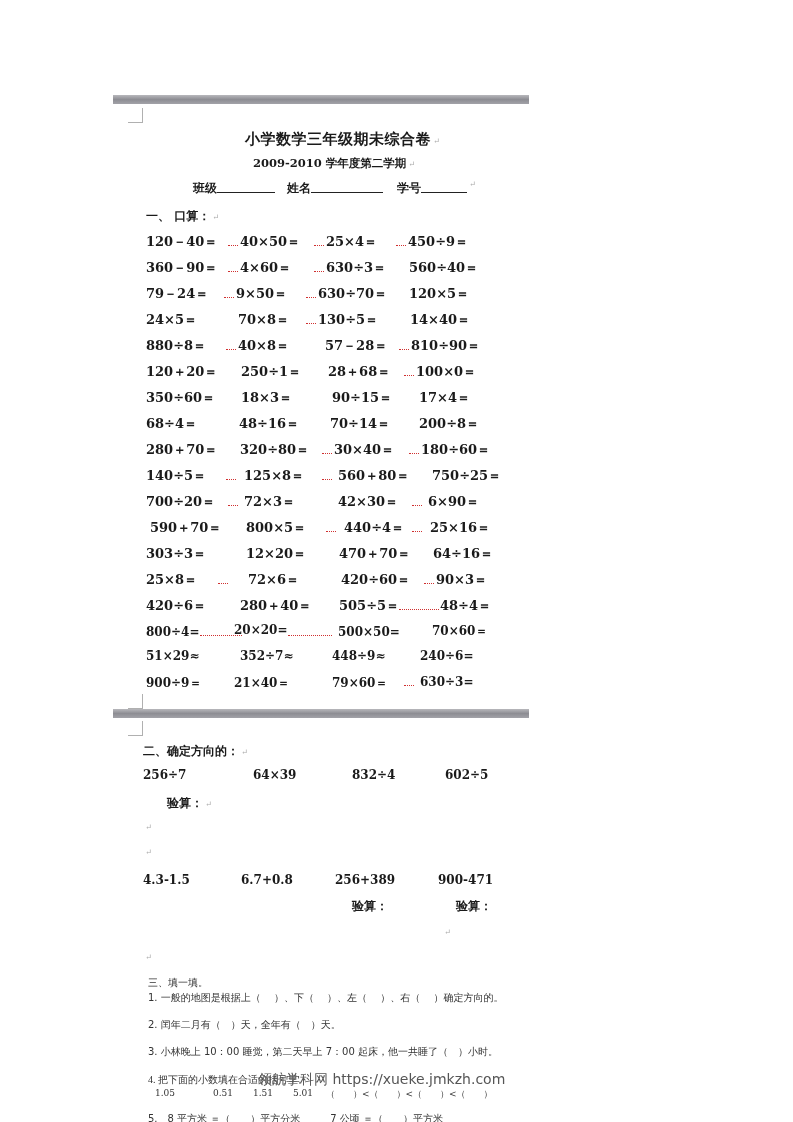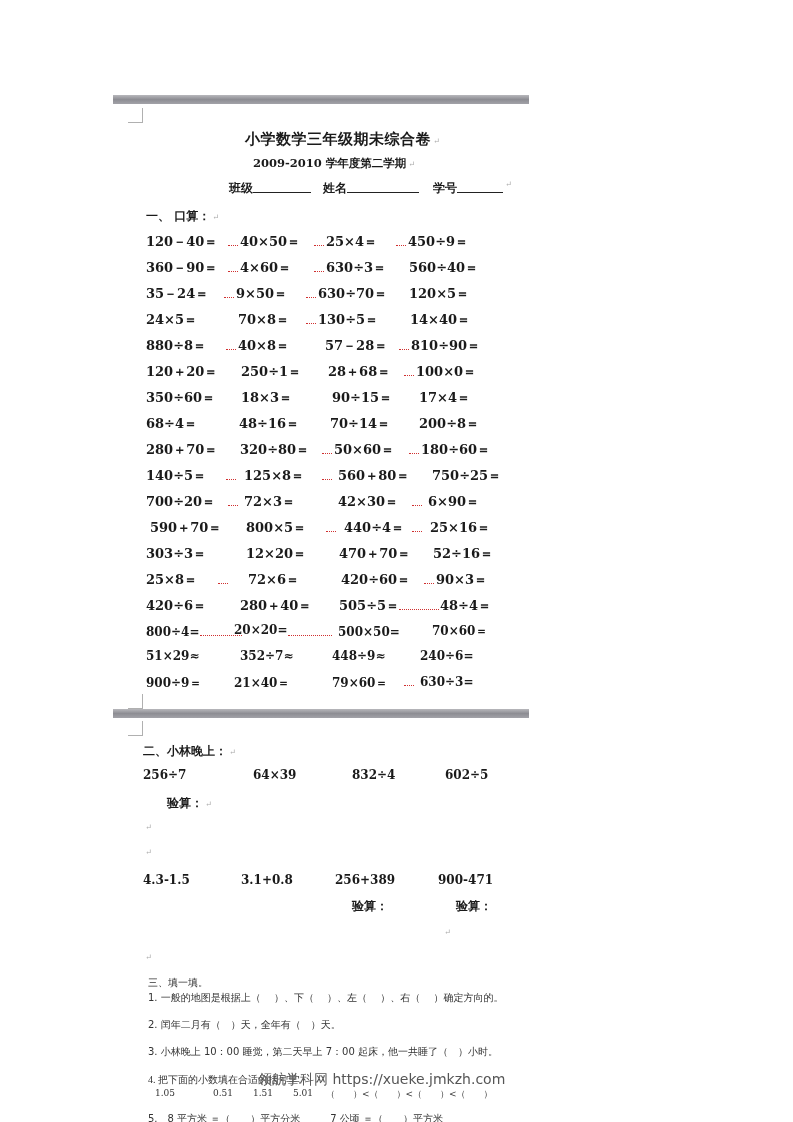--- a/index.html
+++ b/index.html
@@ -11,21 +11,21 @@
     position: absolute; left: 113px; width: 416px; height: 9px;
     background: linear-gradient(#b8b8bc, #8d8d93 50%, #a2a2a8);
   }
   .corner {
     position: absolute; width: 14px; height: 14px;
     border-right: 1px solid #b0b0b0; border-bottom: 1px solid #b0b0b0;
   }
   .abs { position: absolute; white-space: nowrap; }
   .title { left: 245px; top: 130px; font-size: 15px; font-weight: bold; letter-spacing: 0.5px; }
   .subtitle { left: 253px; top: 156px; font-size: 11.5px; font-weight: bold; }
-  .info { left: 193px; top: 180px; font-size: 12px; font-weight: bold; display: flex; gap: 0; margin-left: 36px; }
+  .info { left: 193px; top: 180px; font-size: 12px; font-weight: bold; display: flex; gap: 0; }
   .info .blank { display: inline-block; border-bottom: 1px solid #222; height: 12px; vertical-align: bottom; }
   .sec { font-size: 12px; font-weight: bold; }
   .mark { color: #aaa; font-size: 8px; font-weight: normal; margin-left: 2px; }
   .row { position: absolute; left: 146px; height: 20px; font-size: 13px; font-weight: bold; }
   .cell { position: absolute; top: 0; white-space: nowrap; }
   .squig { display: inline-block; width: 10px; border-bottom: 1px dotted #d03030; height: 10px; margin-right: 2px; }
   .sq-long { display: inline-block; border-bottom: 1px dotted #d03030; height: 12px; }
   .vert { font-size: 12px; font-weight: bold; }
   .fill { font-size: 10px; font-family: "DejaVu Sans", sans-serif; color: #333; }
   .decs { font-size: 9px; color: #333; font-family: "DejaVu Serif", serif; }
@@ -64,21 +64,21 @@
     <span class="cell" style="left:168px"><span class="squig"></span><span>25×4＝</span></span>
     <span class="cell" style="left:250px"><span class="squig"></span><span>450÷9＝</span></span>
   </div>
   <div class="row" style="top:259px;">
     <span class="cell" style="left:0">360－90＝</span>
     <span class="cell" style="left:82px"><span class="squig"></span><span>4×60＝</span></span>
     <span class="cell" style="left:168px"><span class="squig"></span><span>630÷3＝</span></span>
     <span class="cell" style="left:263px">560÷40＝</span>
   </div>
   <div class="row" style="top:285px;">
-    <span class="cell" style="left:0">35－24＝</span>
+    <span class="cell" style="left:0">79－24＝</span>
     <span class="cell" style="left:78px"><span class="squig"></span><span>9×50＝</span></span>
     <span class="cell" style="left:160px"><span class="squig"></span><span>630÷70＝</span></span>
     <span class="cell" style="left:263px">120×5＝</span>
   </div>
   <div class="row" style="top:311px;">
     <span class="cell" style="left:0">24×5＝</span>
     <span class="cell" style="left:92px">70×8＝</span>
     <span class="cell" style="left:160px"><span class="squig"></span><span>130÷5＝</span></span>
     <span class="cell" style="left:264px">14×40＝</span>
   </div>
@@ -102,21 +102,21 @@
   </div>
   <div class="row" style="top:415px;">
     <span class="cell" style="left:0">68÷4＝</span>
     <span class="cell" style="left:93px">48÷16＝</span>
     <span class="cell" style="left:184px">70÷14＝</span>
     <span class="cell" style="left:273px">200÷8＝</span>
   </div>
   <div class="row" style="top:441px;">
     <span class="cell" style="left:0">280＋70＝</span>
     <span class="cell" style="left:94px">320÷80＝</span>
-    <span class="cell" style="left:176px"><span class="squig"></span><span>50×60＝</span></span>
+    <span class="cell" style="left:176px"><span class="squig"></span><span>30×40＝</span></span>
     <span class="cell" style="left:263px"><span class="squig"></span><span>180÷60＝</span></span>
   </div>
   <div class="row" style="top:467px;">
     <span class="cell" style="left:0">140÷5＝</span>
     <span class="cell" style="left:80px"><span class="squig" style="margin-right:8px"></span><span>125×8＝</span></span>
     <span class="cell" style="left:176px"><span class="squig" style="margin-right:6px"></span><span>560＋80＝</span></span>
     <span class="cell" style="left:286px">750÷25＝</span>
   </div>
   <div class="row" style="top:493px;">
     <span class="cell" style="left:0">700÷20＝</span>
@@ -127,21 +127,21 @@
   <div class="row" style="top:519px;">
     <span class="cell" style="left:4px">590＋70＝</span>
     <span class="cell" style="left:100px">800×5＝</span>
     <span class="cell" style="left:180px"><span class="squig" style="margin-right:8px"></span><span>440÷4＝</span></span>
     <span class="cell" style="left:266px"><span class="squig" style="margin-right:8px"></span><span>25×16＝</span></span>
   </div>
   <div class="row" style="top:545px;">
     <span class="cell" style="left:0">303÷3＝</span>
     <span class="cell" style="left:100px">12×20＝</span>
     <span class="cell" style="left:193px">470＋70＝</span>
-    <span class="cell" style="left:287px">52÷16＝</span>
+    <span class="cell" style="left:287px">64÷16＝</span>
   </div>
   <div class="row" style="top:571px;">
     <span class="cell" style="left:0">25×8＝</span>
     <span class="cell" style="left:72px"><span class="squig" style="margin-right:20px"></span><span>72×6＝</span></span>
     <span class="cell" style="left:195px">420÷60＝</span>
     <span class="cell" style="left:278px"><span class="squig"></span><span>90×3＝</span></span>
   </div>
   <div class="row" style="top:597px;">
     <span class="cell" style="left:0">420÷6＝</span>
     <span class="cell" style="left:94px">280＋40＝</span>
@@ -166,38 +166,38 @@
     <span class="cell" style="left:186px">79×60＝</span>
     <span class="cell" style="left:258px"><span class="squig" style="margin-right:6px"></span><span>630÷3=</span></span>
   </div>
 </div>
 
 <div class="corner" style="left:128px; top:694px;"></div>
 <div class="page-bar" style="top:709px;"></div>
 <div class="corner" style="left:128px; top:721px;"></div>
 
 <div class="abs sec" style="left:143px; top:743px;">
-  <span>二、小林晚上：</span><span class="mark">↵</span>
+  <span>二、确定方向的：</span><span class="mark">↵</span>
 </div>
 
 <div class="abs vert" style="left:143px; top:768px; width:380px; height:18px;">
   <span class="abs" style="left:0">256÷7</span>
   <span class="abs" style="left:110px">64×39</span>
   <span class="abs" style="left:209px">832÷4</span>
   <span class="abs" style="left:302px">602÷5</span>
 </div>
 <div class="abs vert" style="left:167px; top:795px;">
   <span>验算：</span><span class="mark">↵</span>
 </div>
 <span class="abs mark" style="left:143px; top:823px;">↵</span>
 <span class="abs mark" style="left:143px; top:848px;">↵</span>
 
 <div class="abs vert" style="left:143px; top:873px; width:380px; height:18px;">
   <span class="abs" style="left:0">4.3-1.5</span>
-  <span class="abs" style="left:98px">3.1+0.8</span>
+  <span class="abs" style="left:98px">6.7+0.8</span>
   <span class="abs" style="left:192px">256+389</span>
   <span class="abs" style="left:295px">900-471</span>
 </div>
 <span class="abs vert" style="left:352px; top:898px;">验算：</span>
 <span class="abs vert" style="left:456px; top:898px;">验算：</span>
 <span class="abs mark" style="left:442px; top:928px;">↵</span>
 <span class="abs mark" style="left:143px; top:953px;">↵</span>
 
 <div class="abs fill" style="left:148px; top:976px;">三、填一填。</div>
 <div class="abs fill" style="left:148px; top:991px;">1. 一般的地图是根据上（　 ）、下（　 ）、左（　 ）、右（　 ）确定方向的。</div>

